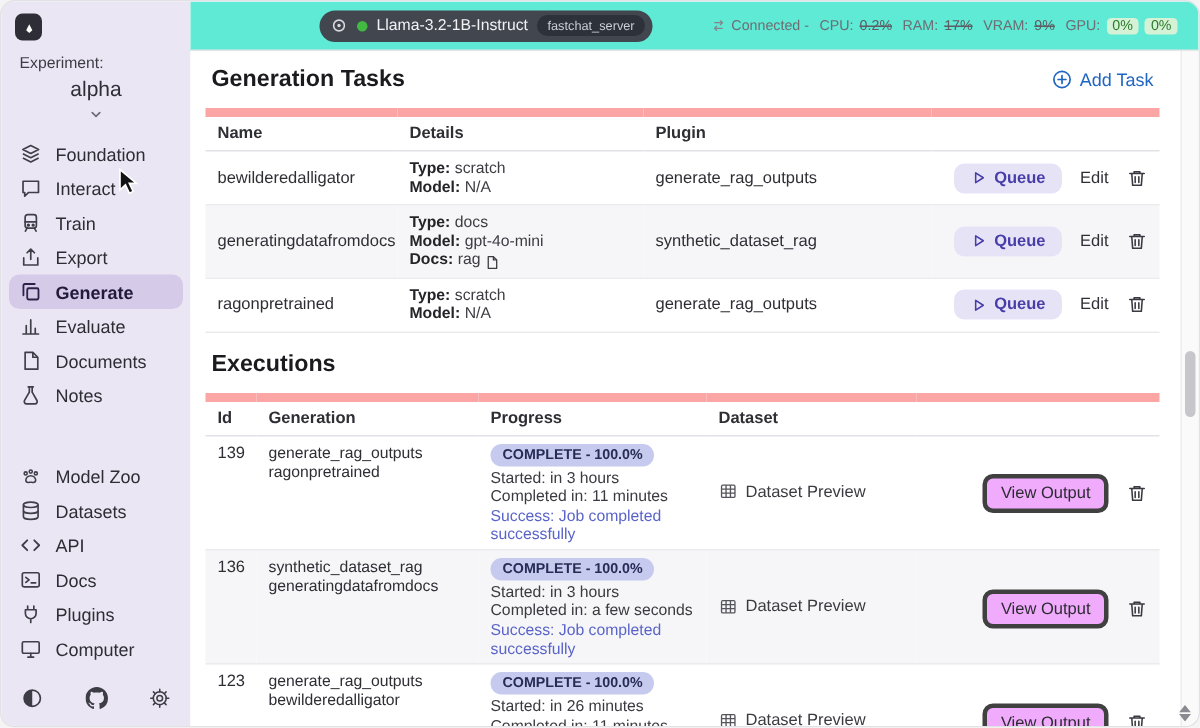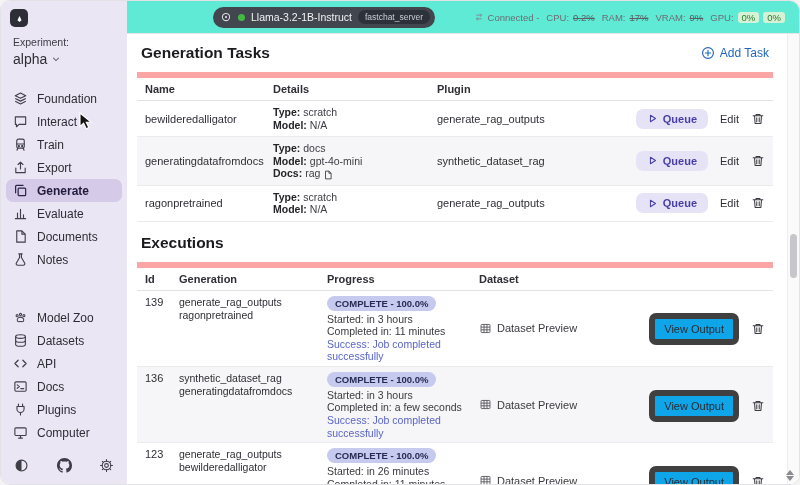--- a/index.html
+++ b/index.html
@@ -3,21 +3,21 @@
 <meta charset="utf-8">
 <style>
   * { box-sizing: border-box; margin: 0; padding: 0; }
   html,body { width:800px; height:485px; background:#f4f4f4; font-family:"Liberation Sans",sans-serif; overflow:hidden; }
   .app { position:relative; width:800px; height:485px; display:flex; background:#fff; border-radius:10px; overflow:hidden; border:1px solid #e2e2e6; }
 
   
   .sidebar { width:126px; flex:0 0 126px; background:#ebe6f3; display:flex; flex-direction:column; position:relative; }
   .app-logo { width:18px; height:18px; margin:8px 0 0 9px; background:#2e2f36; border-radius:5px; display:flex; align-items:center; justify-content:center; }
   .exp-label { font-size:10.5px; color:#3c3c44; margin:9px 12px 0; }
-  .exp-name { display:flex; align-items:center; gap:4px; margin:3px 12px 20px; font-size:14px; color:#2e2e36; cursor:pointer; }
+  .exp-name { display:flex; align-items:center; gap:4px; margin:3px 12px 10px; font-size:14px; color:#2e2e36; cursor:pointer;flex-direction:column; }
   .menu { display:flex; flex-direction:column; }
   .side-item { display:flex; align-items:center; gap:9px; padding:4px 12px; font-size:12px; color:#2d2d34; cursor:pointer; }
   .side-item .icn { color:#3f3f48; }
   .side-item.selected { background:#d5cae8; border-radius:7px; margin:0 5px; padding:4px 7px; color:#221a3a; font-weight:700; }
   .side-item.selected .icn { color:#2b2348; }
   .menu.secondary { margin-top:auto; margin-bottom:14px; }
   .side-footer { display:flex; align-items:center; justify-content:space-between; padding:0 13px 11px; color:#3d3d46; }
   .icn { display:inline-flex; width:15px; height:15px; flex:0 0 auto; }
   .icn svg { width:100%; height:100%; }
   .icn.sm { width:12px; height:12px; }
@@ -62,21 +62,21 @@
   
   .e-id { width:34px; } .e-gen { width:148px; } .e-prog { width:152px; } .e-ds { width:140px; }
   .exec-row td { vertical-align:top; padding:5px 8px 3px; }
   .exec-row td.v-mid { vertical-align:middle; }
   .gen-line { font-size:10.5px; line-height:13px; color:#2e2e35; word-break:break-all; }
   .badge { display:inline-block; background:#c6caee; color:#262b55; font-size:9.5px; font-weight:700; padding:2px 8px; border-radius:8px; margin-bottom:2px; }
   .p-line { font-size:10.5px; line-height:12.6px; color:#3a3a40; }
   .p-line.success { color:#5a64c8; cursor:pointer; }
   .ds-link { display:inline-flex; align-items:center; gap:5px; color:#3a3a40; font-size:11px; cursor:pointer; }
   .ds-link .icn { width:13px; height:13px; color:#55555c; }
-  .view-output-btn { background:#0ea5e9; border:6px solid #404040; border-radius:7px; padding:4px 9px; font-size:11px; color:#2b2b31; font-family:inherit; cursor:pointer; white-space:nowrap; }
+  .view-output-btn { background:#f0abfc; border:3px solid #404040; border-radius:7px; padding:4px 9px; font-size:11px; color:#2b2b31; font-family:inherit; cursor:pointer; white-space:nowrap; }
 
   
   .scrollbar { position:absolute; top:33px; right:0; bottom:0; width:12px; background:#fafafa; border-left:1px solid #ededf0; }
   .scroll-thumb { position:absolute; top:200px; left:2px; width:7px; height:44px; background:#c7c7cb; border-radius:4px; cursor:pointer; }
   .corner-ctrl { position:absolute; right:2px; bottom:2px; width:14px; height:13px; display:flex; flex-direction:column; align-items:center; justify-content:center; gap:1px; color:#8a8a90; }
 
   .cursor { position:absolute; left:78px; top:111px; z-index:60; pointer-events:none; }
 </style>
 </head>
 <body>

